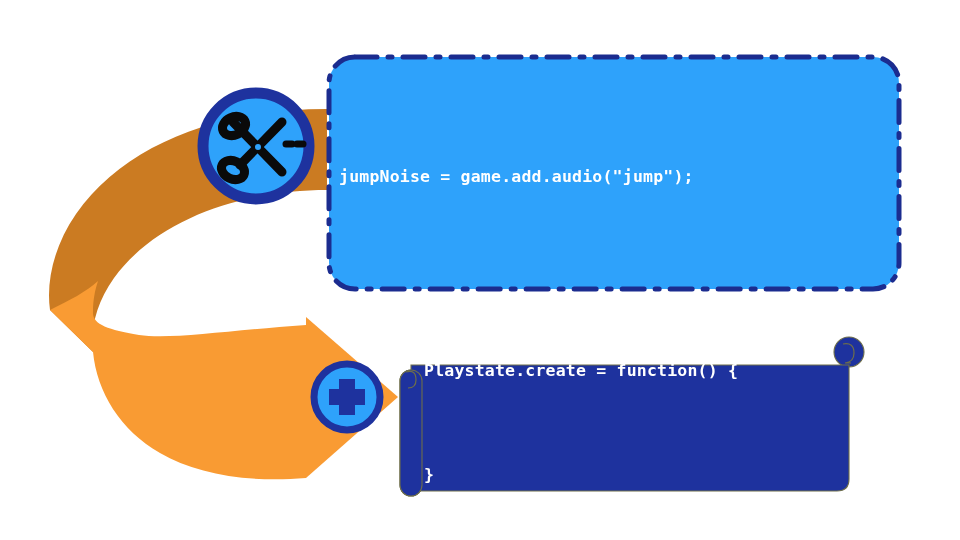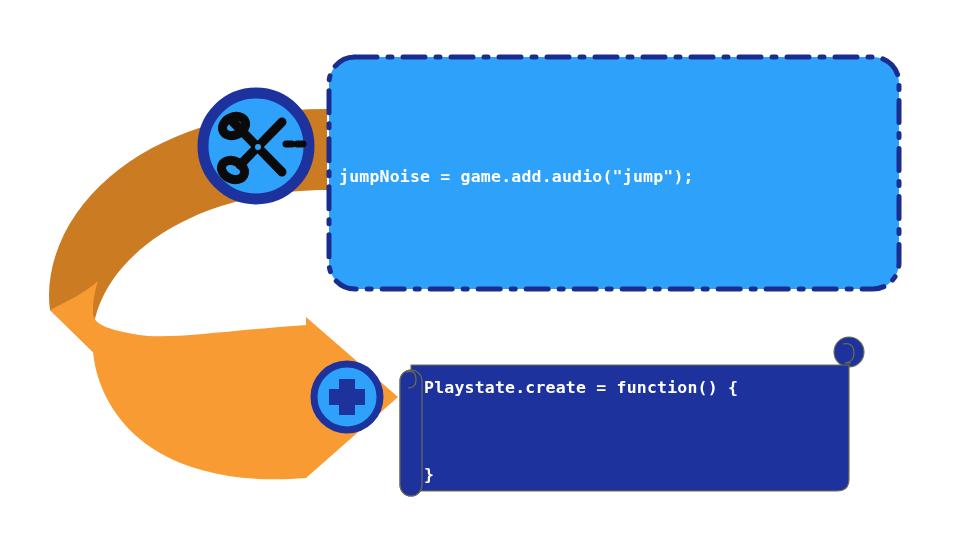--- a/index.html
+++ b/index.html
@@ -34,21 +34,21 @@
     color: #ffffff;
     white-space: pre;
     user-select: text;
   }
   #snippet-text {
     left: 339px;
     top: 167px;
   }
   #target-open-text {
     left: 424px;
-    top: 378px;
+    top: 361px;
   }
   #target-close-text {
     left: 424px;
     top: 465px;
   }
 </style>
 </head>
 <body>
 
 <div id="stage">

